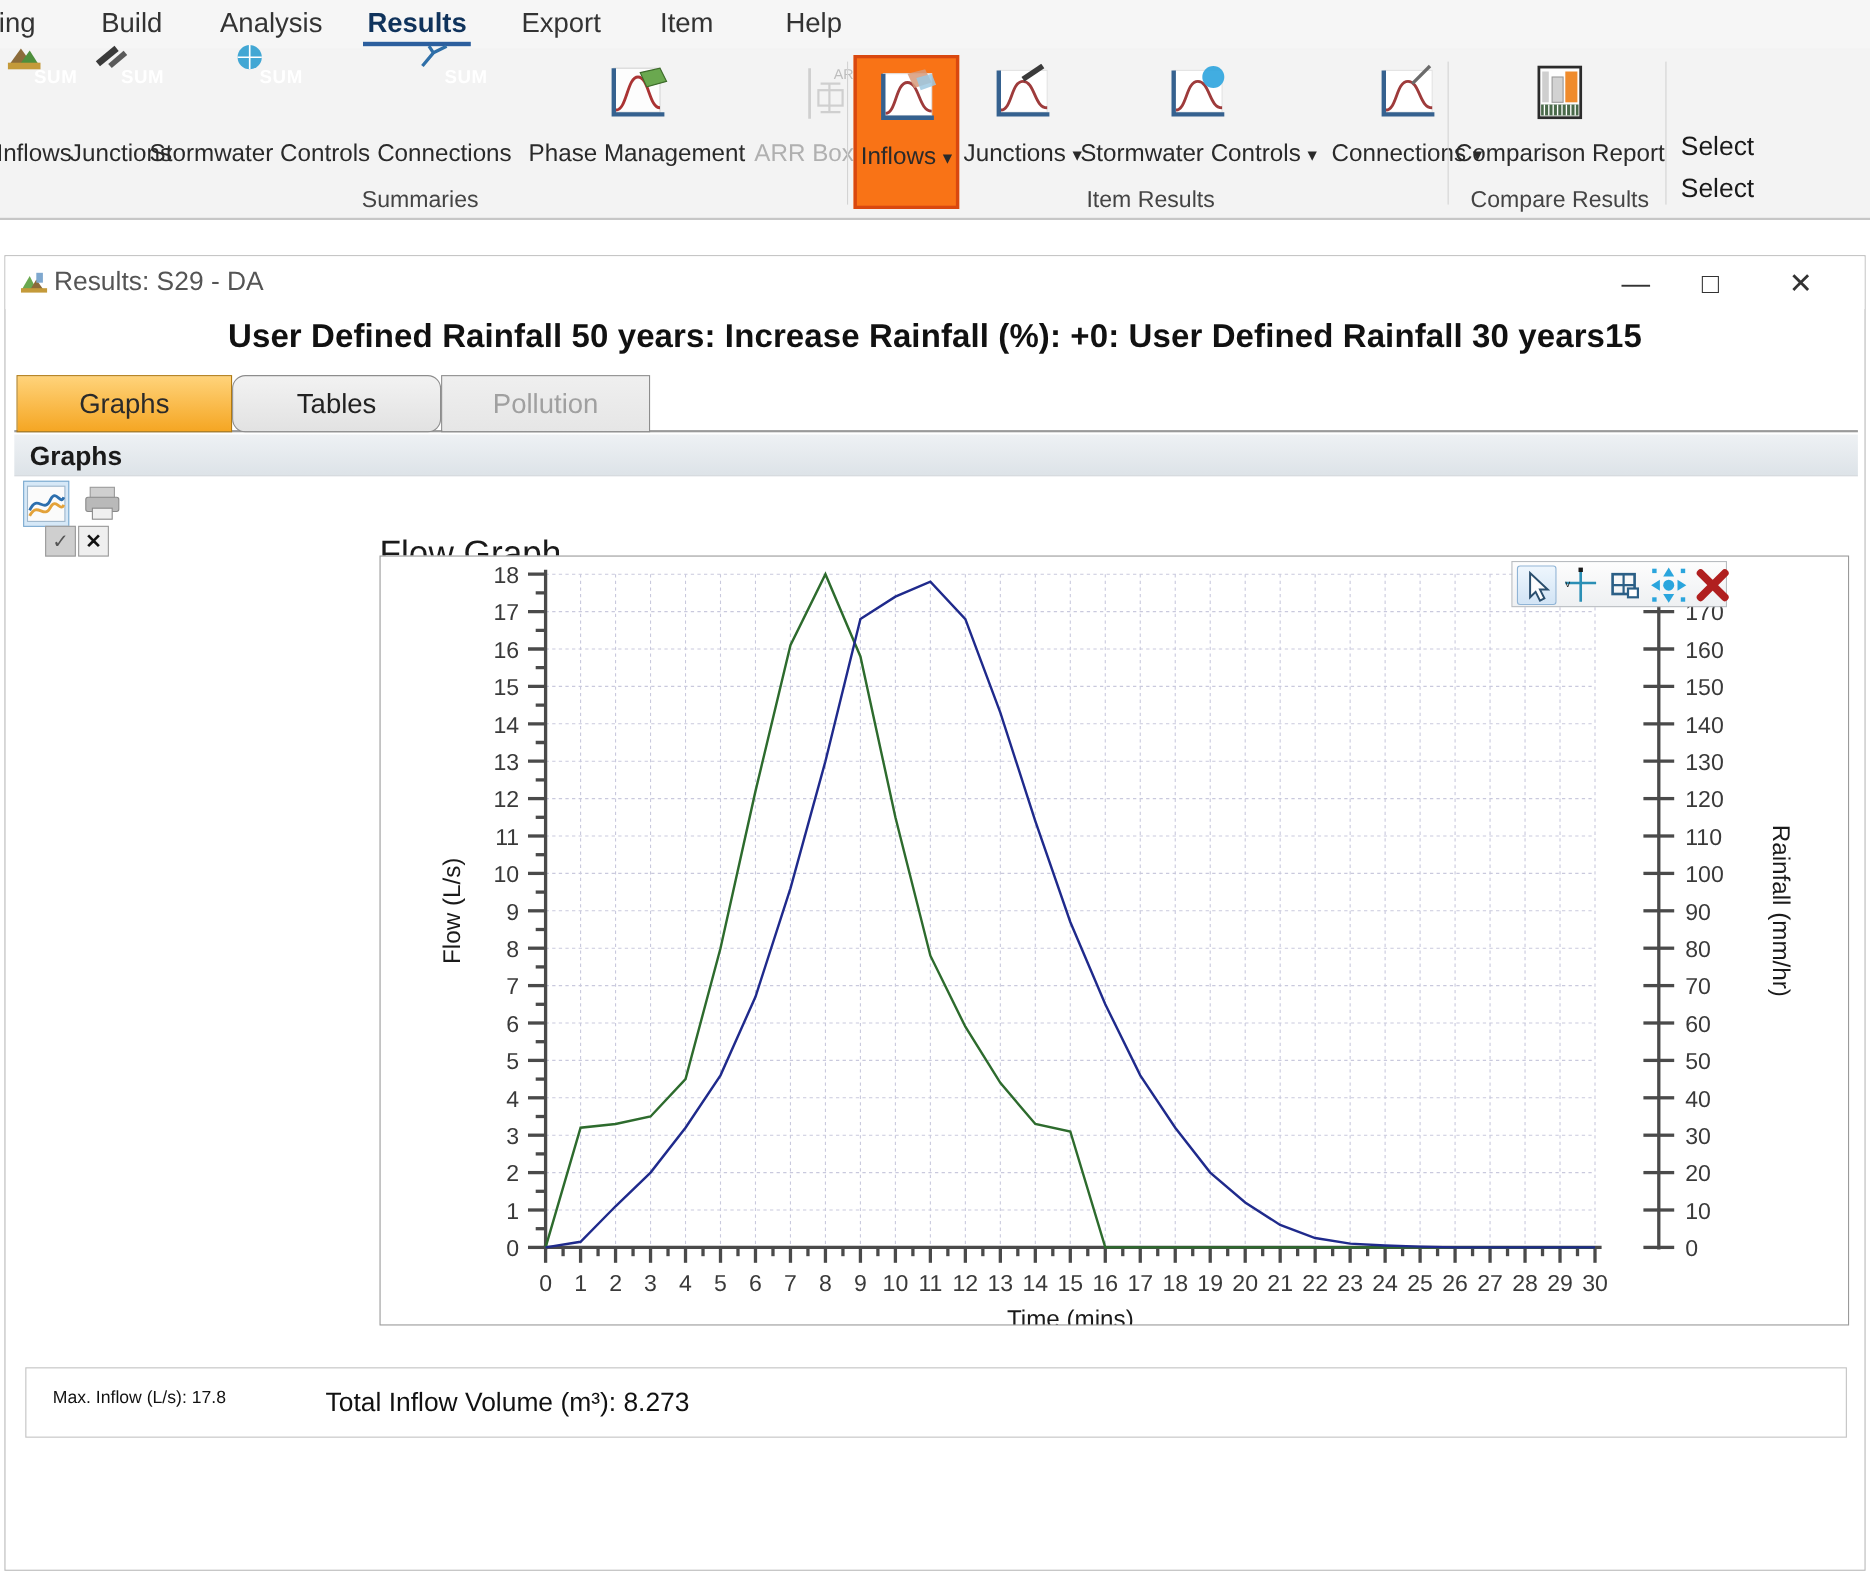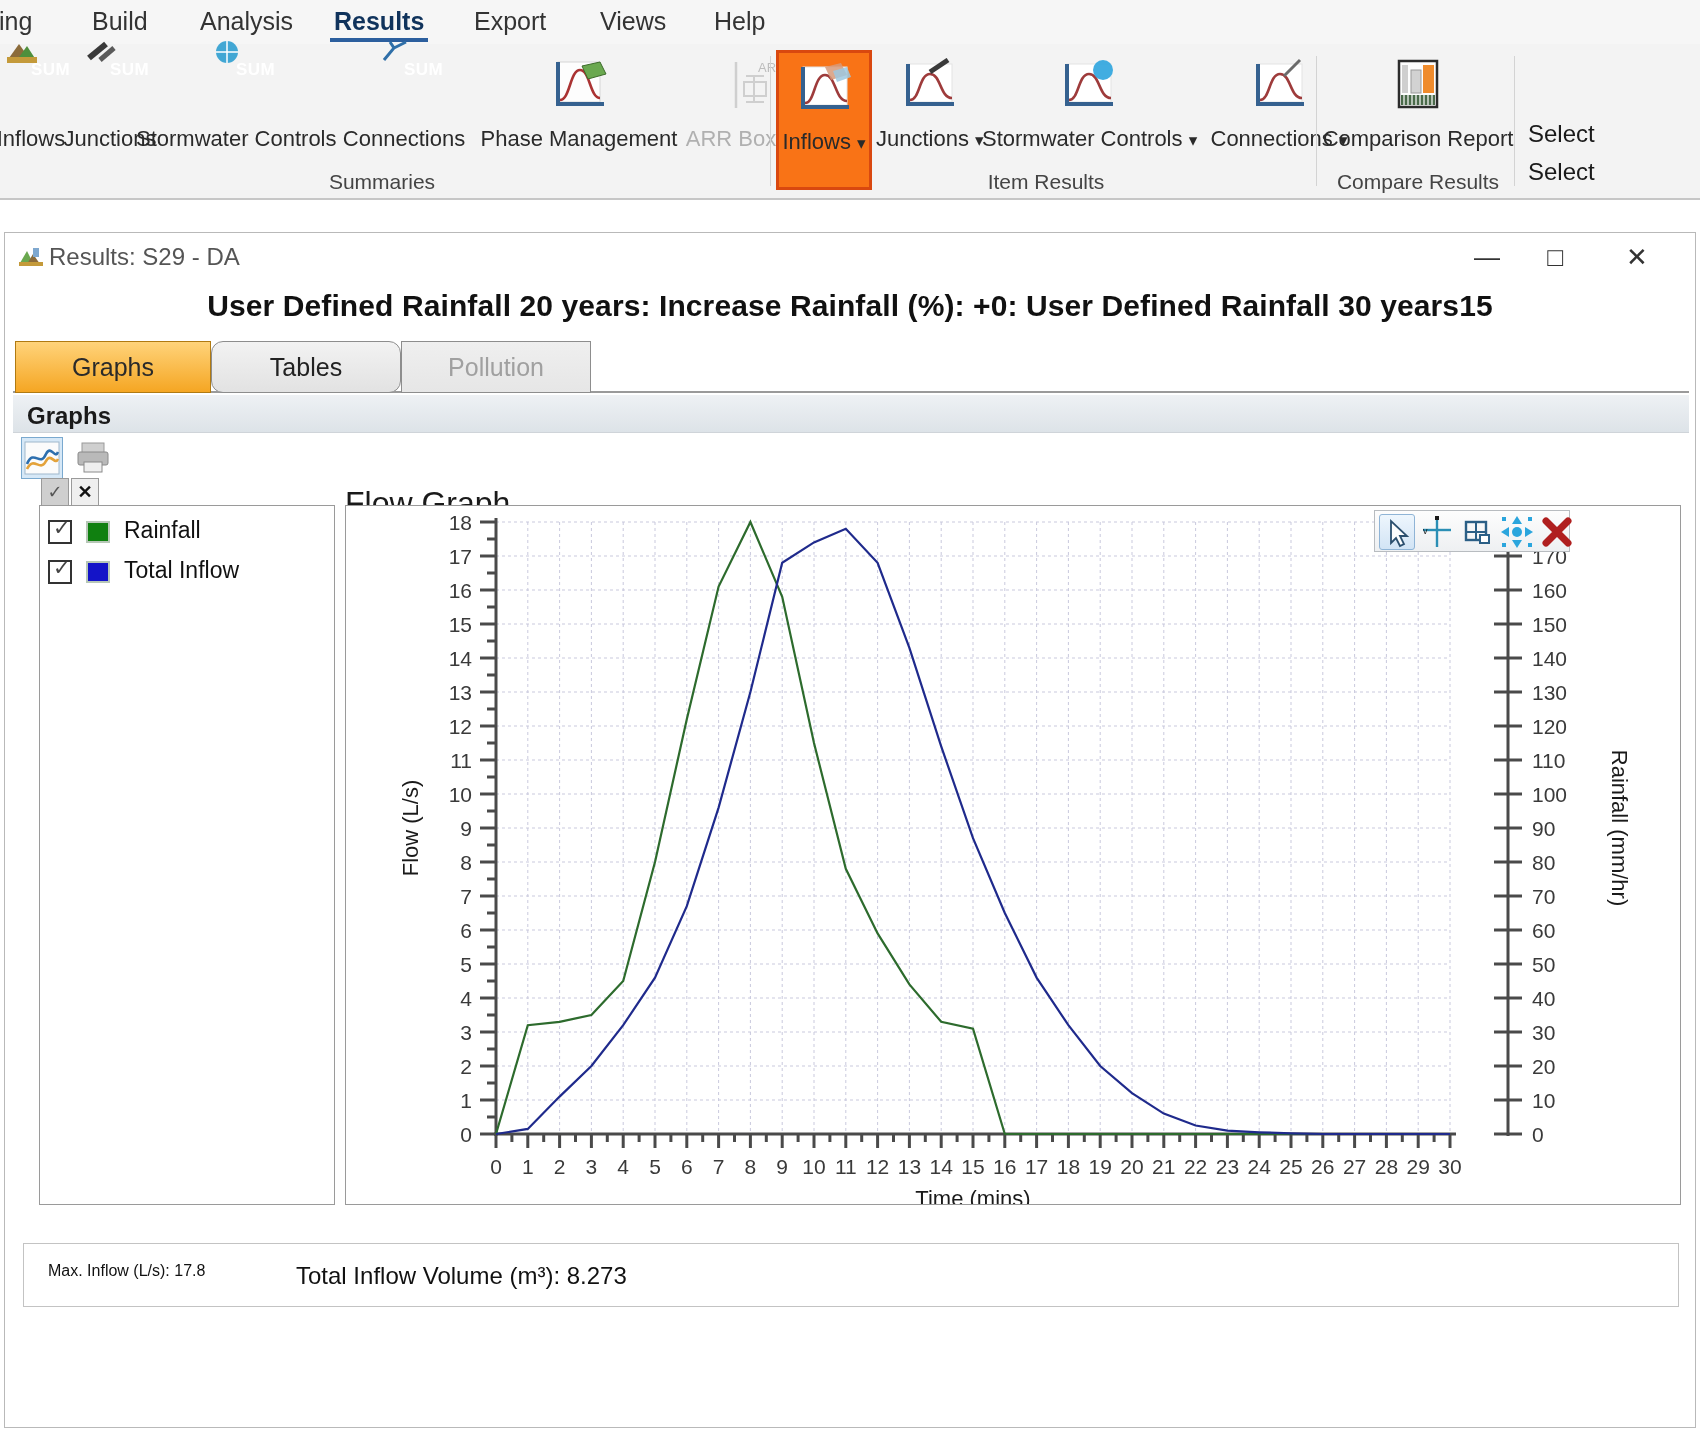--- a/index.html
+++ b/index.html
@@ -130,21 +130,21 @@
 </head>
 <body>
 
 <div class="ribbon">
   <div class="ribbon-tabs">
     <div class="rtab" style="left:-22px;"><span>ting</span></div>
     <div class="rtab" style="left:78px;"><span>Build</span></div>
     <div class="rtab" style="left:186px;"><span>Analysis</span></div>
     <div class="rtab active" style="left:320px;"><span>Results</span></div>
     <div class="rtab" style="left:460px;"><span>Export</span></div>
-    <div class="rtab" style="left:586px;"><span>Views</span></div>
+    <div class="rtab" style="left:586px;"><span>Item</span></div>
     <div class="rtab" style="left:700px;"><span>Help</span></div>
   </div>
 
   <div class="ribbon-body">
 
     <div class="grp" style="left:-24px; width:790px;">
 
       <div class="rbtn" style="left:0px;">
         <span class="ic">
           <span class="sumtile"><span class="dots"></span>
@@ -324,21 +324,21 @@
         <polygon points="8,19 14,9 21,19" fill="#8b6b3a"></polygon>
       <rect x="0" y="17" width="24" height="4" fill="#c49a3a"></rect>
       <rect x="14" y="3" width="6" height="9" fill="#7fa8cf"></rect>
     </svg>
     <span class="ttxt">Results: S29 - DA</span>
     <div class="wbtn" style="right:176px;">—</div>
     <div class="wbtn" style="right:108px;">□</div>
     <div class="wbtn" style="right:26px;">✕</div>
   </div>
 
-  <div class="doc-title">User Defined Rainfall 20 years: Increase Rainfall (%): +0: User Defined Rainfall 30 years15</div>
+  <div class="doc-title">User Defined Rainfall 50 years: Increase Rainfall (%): +0: User Defined Rainfall 30 years15</div>
 
   <div class="tabstrip">
     <div class="tabbtn active" style="left:2px;   width:196px;"><span>Graphs</span></div>
     <div class="tabbtn idle" style="left:198px; width:190px;border-radius:12px;"><span>Tables</span></div>
     <div class="tabbtn dis" style="left:388px; width:190px;"><span>Pollution</span></div>
   </div>
 
   <div class="panehdr">
     <span>Graphs</span>
   </div>
@@ -360,32 +360,20 @@
     </div>
   </div>
 
   <div class="flowlabel">Flow Graph</div>
 
   <div class="lgtools">
     <div class="lgtool g" style="left:0;">✓</div>
     <div class="lgtool w" style="left:30px;">✕</div>
   </div>
 
-  <div class="legendbox">
-    <div class="lgrow" style="top:12px;">
-      <span class="lgchk"></span>
-      <span class="lgsw" style="background:#108010;"></span>
-      <span class="lglbl">Rainfall</span>
-    </div>
-    <div class="lgrow" style="top:52px;">
-      <span class="lgchk"></span>
-      <span class="lgsw" style="background:#1414c8;"></span>
-      <span class="lglbl">Total Inflow</span>
-    </div>
-  </div>
 
   <div class="plotbox">
     <svg id="chart" width="1334" height="698" viewBox="0 0 1334 698">
         <line x1="150" y1="594" x2="1104" y2="594" stroke="#c9c9dd" stroke-width="1" stroke-dasharray="3,3"></line>
         <line x1="150" y1="560" x2="1104" y2="560" stroke="#c9c9dd" stroke-width="1" stroke-dasharray="3,3"></line>
         <line x1="150" y1="526" x2="1104" y2="526" stroke="#c9c9dd" stroke-width="1" stroke-dasharray="3,3"></line>
         <line x1="150" y1="492" x2="1104" y2="492" stroke="#c9c9dd" stroke-width="1" stroke-dasharray="3,3"></line>
         <line x1="150" y1="458" x2="1104" y2="458" stroke="#c9c9dd" stroke-width="1" stroke-dasharray="3,3"></line>
         <line x1="150" y1="424" x2="1104" y2="424" stroke="#c9c9dd" stroke-width="1" stroke-dasharray="3,3"></line>
         <line x1="150" y1="390" x2="1104" y2="390" stroke="#c9c9dd" stroke-width="1" stroke-dasharray="3,3"></line>

